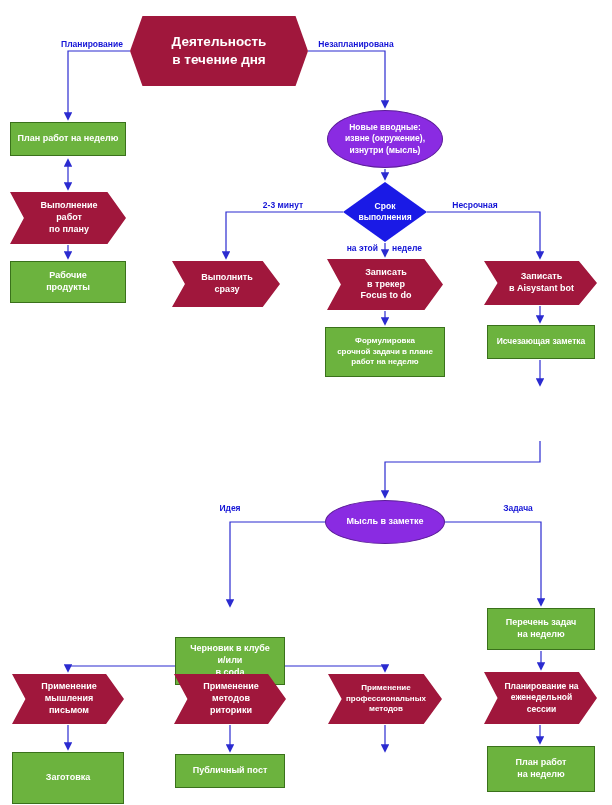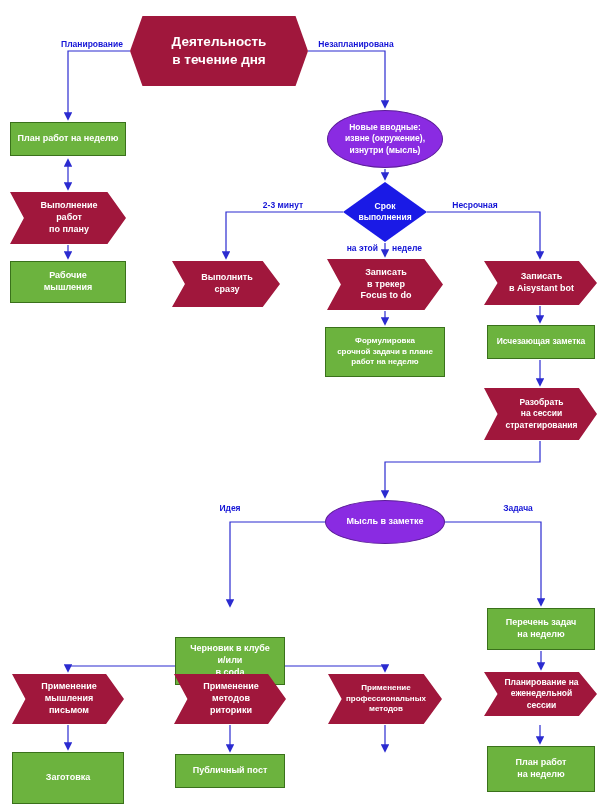--- a/index.html
+++ b/index.html
@@ -71,64 +71,61 @@
   </svg>
 
   <div class="node hexagon" style="left:130px;top:16px;width:178px;height:70px;font-size:13.5px;">Деятельность
 в течение дня</div>
 
   <div class="node green" style="left:10px;top:122px;width:116px;height:34px;font-size:9px;">План работ на неделю</div>
   <div class="node maroon-arrow" style="left:10px;top:192px;width:116px;height:52px;font-size:9px;">Выполнение
 работ
 по плану</div>
   <div class="node green" style="left:10px;top:261px;width:116px;height:42px;font-size:9px;">Рабочие
-мышления</div>
+продукты</div>
 
   <div class="node ellipse" style="left:327px;top:110px;width:116px;height:58px;font-size:8.5px;">Новые вводные:
 извне (окружение),
 изнутри (мысль)</div>
   <div class="node diamond" style="left:343px;top:182px;width:84px;height:60px;font-size:8.5px;">Срок
 выполнения</div>
 
   <div class="node maroon-arrow" style="left:172px;top:261px;width:108px;height:46px;font-size:9px;">Выполнить
 сразу</div>
   <div class="node maroon-arrow" style="left:327px;top:259px;width:116px;height:51px;font-size:9px;">Записать
 в трекер
 Focus to do</div>
   <div class="node green" style="left:325px;top:327px;width:120px;height:50px;font-size:8px;">Формулировка
 срочной задачи в плане
 работ на неделю</div>
 
   <div class="node maroon-arrow" style="left:484px;top:261px;width:113px;height:44px;font-size:9px;">Записать
 в Aisystant bot</div>
   <div class="node green" style="left:487px;top:325px;width:108px;height:34px;font-size:8.5px;">Исчезающая заметка</div>
-  <div class="node maroon-arrow" style="left:484px;top:388px;width:113px;height:52px;font-size:8.5px;">Разобрать
-на сессии
-стратегирования</div>
 
   <div class="node ellipse" style="left:325px;top:500px;width:120px;height:44px;font-size:9px;">Мысль в заметке</div>
 
   <div class="node green" style="left:175px;top:609px;width:110px;height:48px;font-size:9px;margin-top:28px;">Черновик в клубе
 и/или
 в coda</div>
   <div class="node maroon-arrow" style="left:12px;top:674px;width:112px;height:50px;font-size:9px;">Применение
 мышления
 письмом</div>
   <div class="node maroon-arrow" style="left:174px;top:674px;width:112px;height:50px;font-size:9px;">Применение
 методов
 риторики</div>
   <div class="node maroon-arrow" style="left:328px;top:674px;width:114px;height:50px;font-size:8px;">Применение
 профессиональных
 методов</div>
   <div class="node green" style="left:12px;top:752px;width:112px;height:52px;font-size:9px;">Заготовка</div>
   <div class="node green" style="left:175px;top:754px;width:110px;height:34px;font-size:9px;">Публичный пост</div>
 
   <div class="node green" style="left:487px;top:608px;width:108px;height:42px;font-size:9px;">Перечень задач
 на неделю</div>
-  <div class="node maroon-arrow" style="left:484px;top:672px;width:113px;height:44px;font-size:8.5px;">Планирование на
+  <div class="node maroon-arrow" style="left:484px;top:672px;width:113px;height:52px;font-size:8.5px;">Планирование на
 еженедельной
 сессии</div>
   <div class="node green" style="left:487px;top:746px;width:108px;height:46px;font-size:9px;">План работ
 на неделю</div>
 
   <div class="edge-label" style="left:54px;top:39px;width:76px;">Планирование</div>
   <div class="edge-label" style="left:315px;top:39px;width:82px;">Незапланирована</div>
   <div class="edge-label" style="left:258px;top:200px;width:50px;">2-3 минут</div>
   <div class="edge-label" style="left:450px;top:200px;width:50px;">Несрочная</div>
   <div class="edge-label" style="left:334px;top:243px;width:44px;text-align:right;">на этой</div>

